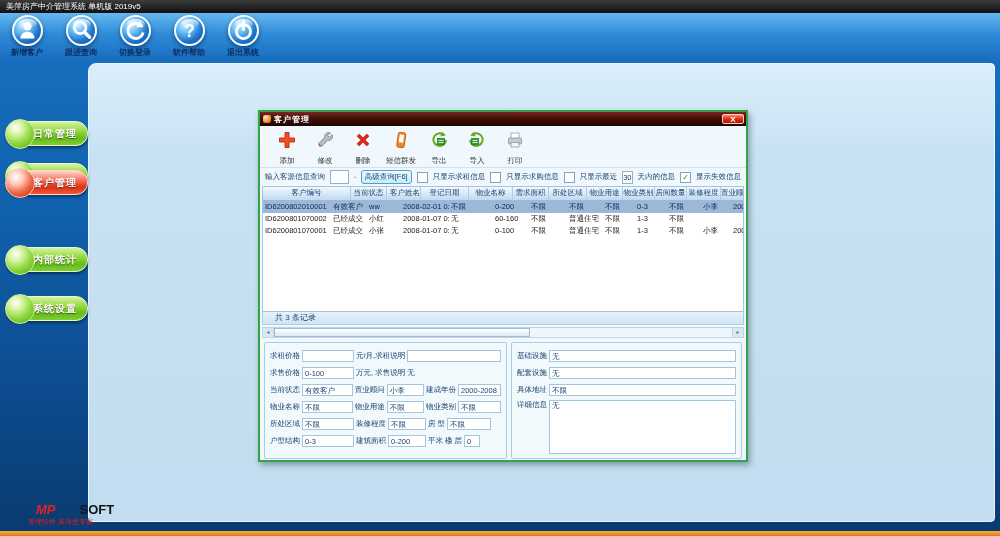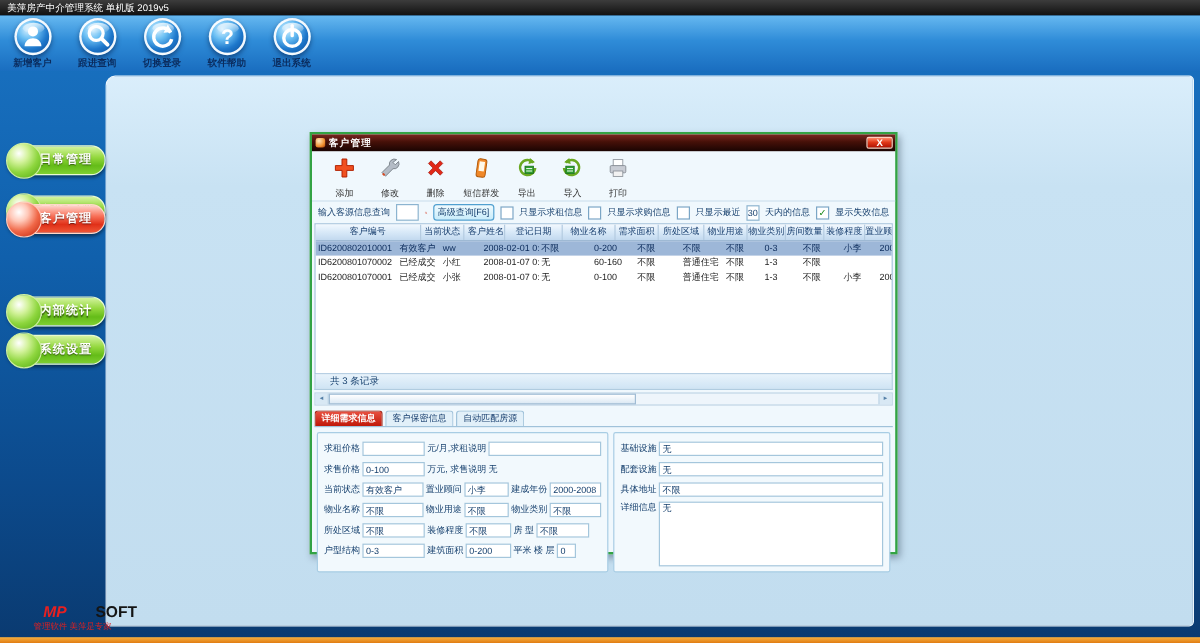--- a/index.html
+++ b/index.html
@@ -175,21 +175,21 @@
   <span class="txt">房源管理</span>
 </div>
 <div class="pill red" style="top:170px">
   <span class="ball"></span>
   <span class="txt">客户管理</span>
 </div>
 <div class="pill green" style="top:212px">
   <span class="ball"></span>
   <span class="txt">内部统计</span>
 </div>
-<div class="pill green" style="top:244px">
+<div class="pill green" style="top:261px">
   <span class="ball"></span>
   <span class="txt">系统设置</span>
 </div>
 
 <div id="logo">
   <span class="mp">MP</span><span class="soft">SOFT</span>
 </div>
 <div id="slogan">管理软件 美萍是专家</div>
 <div id="bottom-strip"></div>
 
@@ -343,25 +343,20 @@
   </div>
 
   <div id="status-bar">共 3 条记录</div>
 
   <div id="hscroll">
     <span class="sb-arrow" id="sb-left">◄</span>
     <span id="sb-thumb"></span>
     <span class="sb-arrow" id="sb-right">►</span>
   </div>
 
-  <div id="tabs">
-    <span class="tab active">详细需求信息</span>
-    <span class="tab">客户保密信息</span>
-    <span class="tab">自动匹配房源</span>
-  </div>
 
   <div id="form-area">
     <div class="groupbox" id="group-left">
         <div class="form-row">
           <span class="flabel">求租价格</span>
           <div class="ffield seg-m"></div>
           <span class="flabel">元/月,求租说明</span>
           <div class="ffield seg-l"></div>
         </div>
         <div class="form-row">

